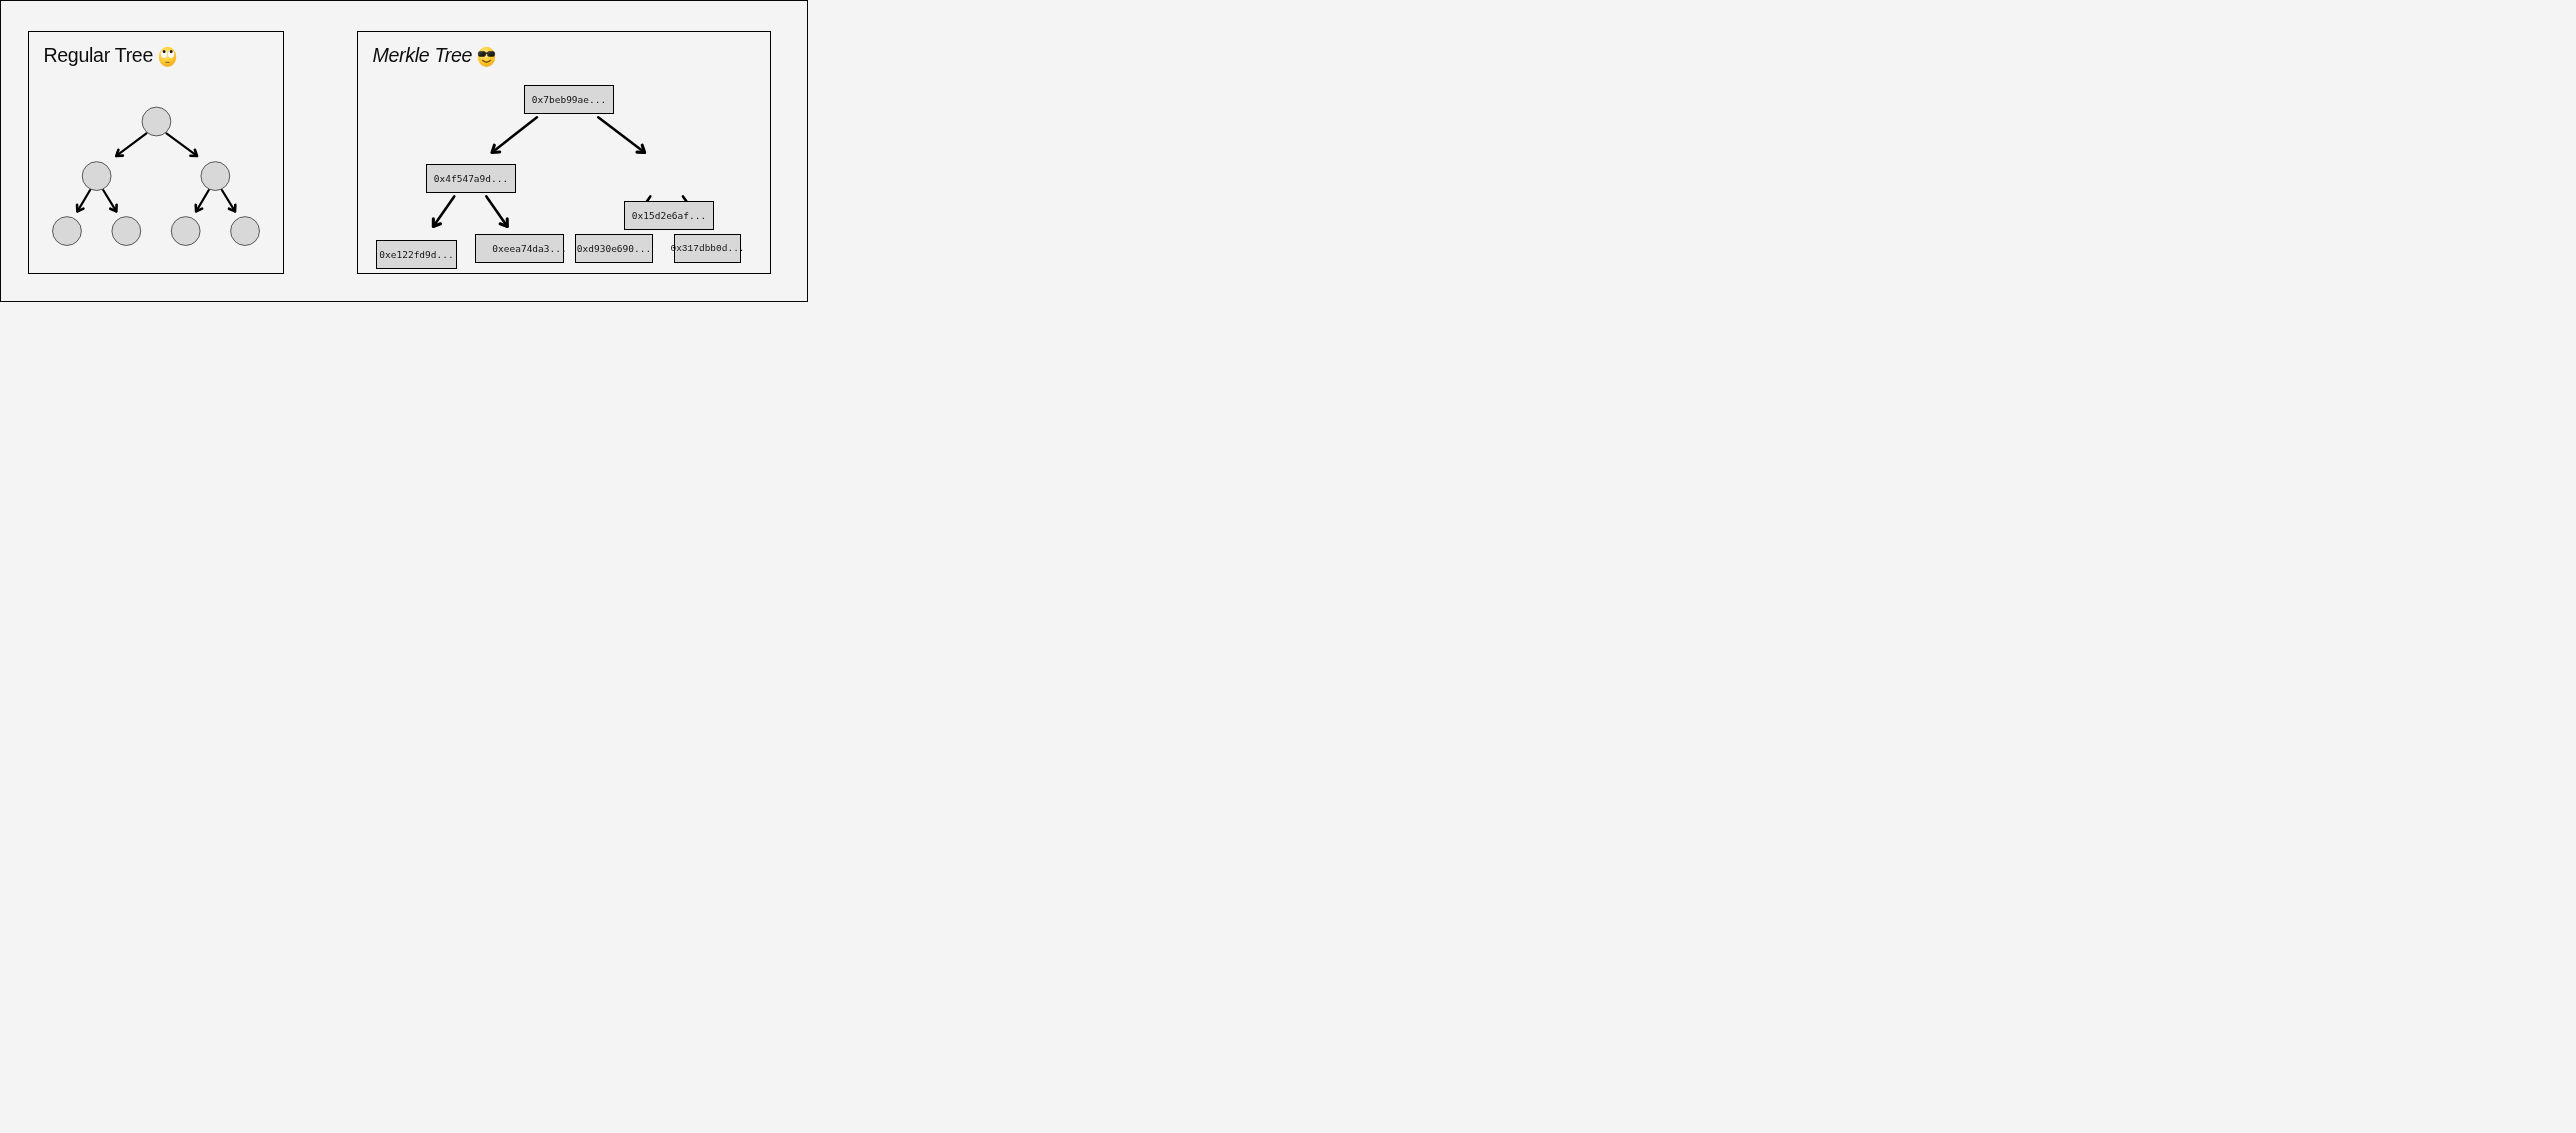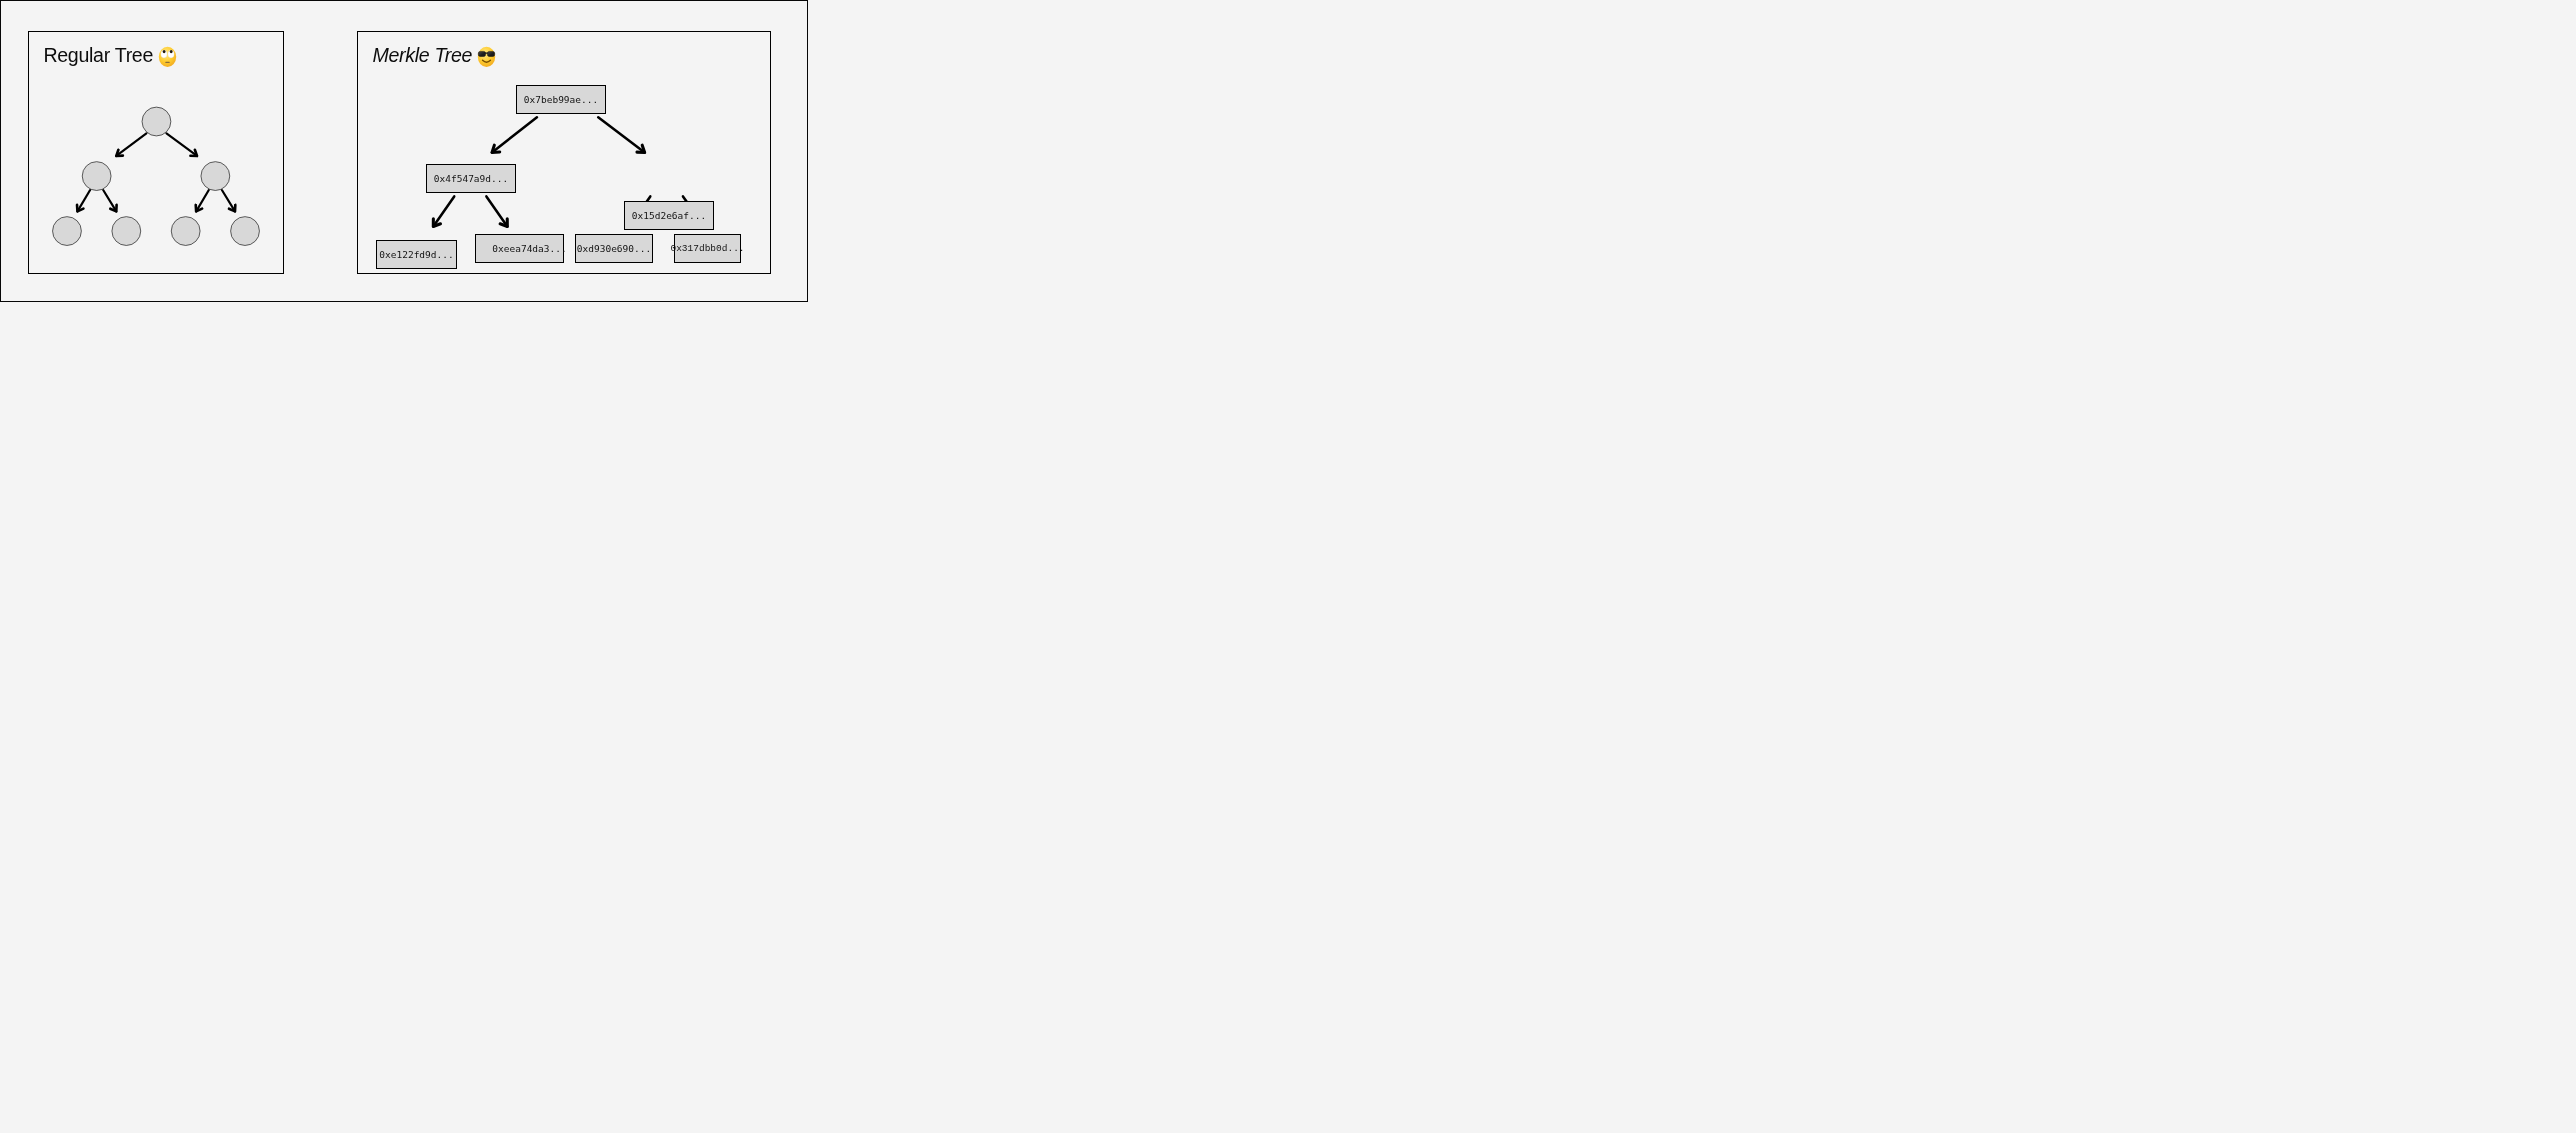--- a/index.html
+++ b/index.html
@@ -106,21 +106,21 @@
         </marker>
       </defs>
       <line class="arrow-shaft" x1="349" y1="167" x2="261" y2="236" marker-end="url(#head-r)"></line>
       <line class="arrow-shaft" x1="469" y1="167" x2="560" y2="236" marker-end="url(#head-r)"></line>
       <line class="arrow-shaft" x1="187" y1="322" x2="146" y2="381" marker-end="url(#head-r)"></line>
       <line class="arrow-shaft" x1="250" y1="322" x2="291" y2="381" marker-end="url(#head-r)"></line>
       <line class="arrow-shaft" x1="571" y1="322" x2="530" y2="381" marker-end="url(#head-r)"></line>
       <line class="arrow-shaft" x1="635" y1="322" x2="677" y2="381" marker-end="url(#head-r)"></line>
     </svg>
 
-    <div class="hash-box" style="left:158px;top:53px;">
+    <div class="hash-box" style="left:166px;top:53px;">
       <span>0x7beb99ae...</span>
     </div>
     <div class="hash-box" style="left:68px;top:132px;">
       <span>0x4f547a9d...</span>
     </div>
     <div class="hash-box" style="left:266px;top:132px;margin-top:37px;">
       <span>0x15d2e6af...</span>
     </div>
     <div class="hash-box" style="left:18px;top:208px;width:81px;">
       <span>0xe122fd9d...</span>

